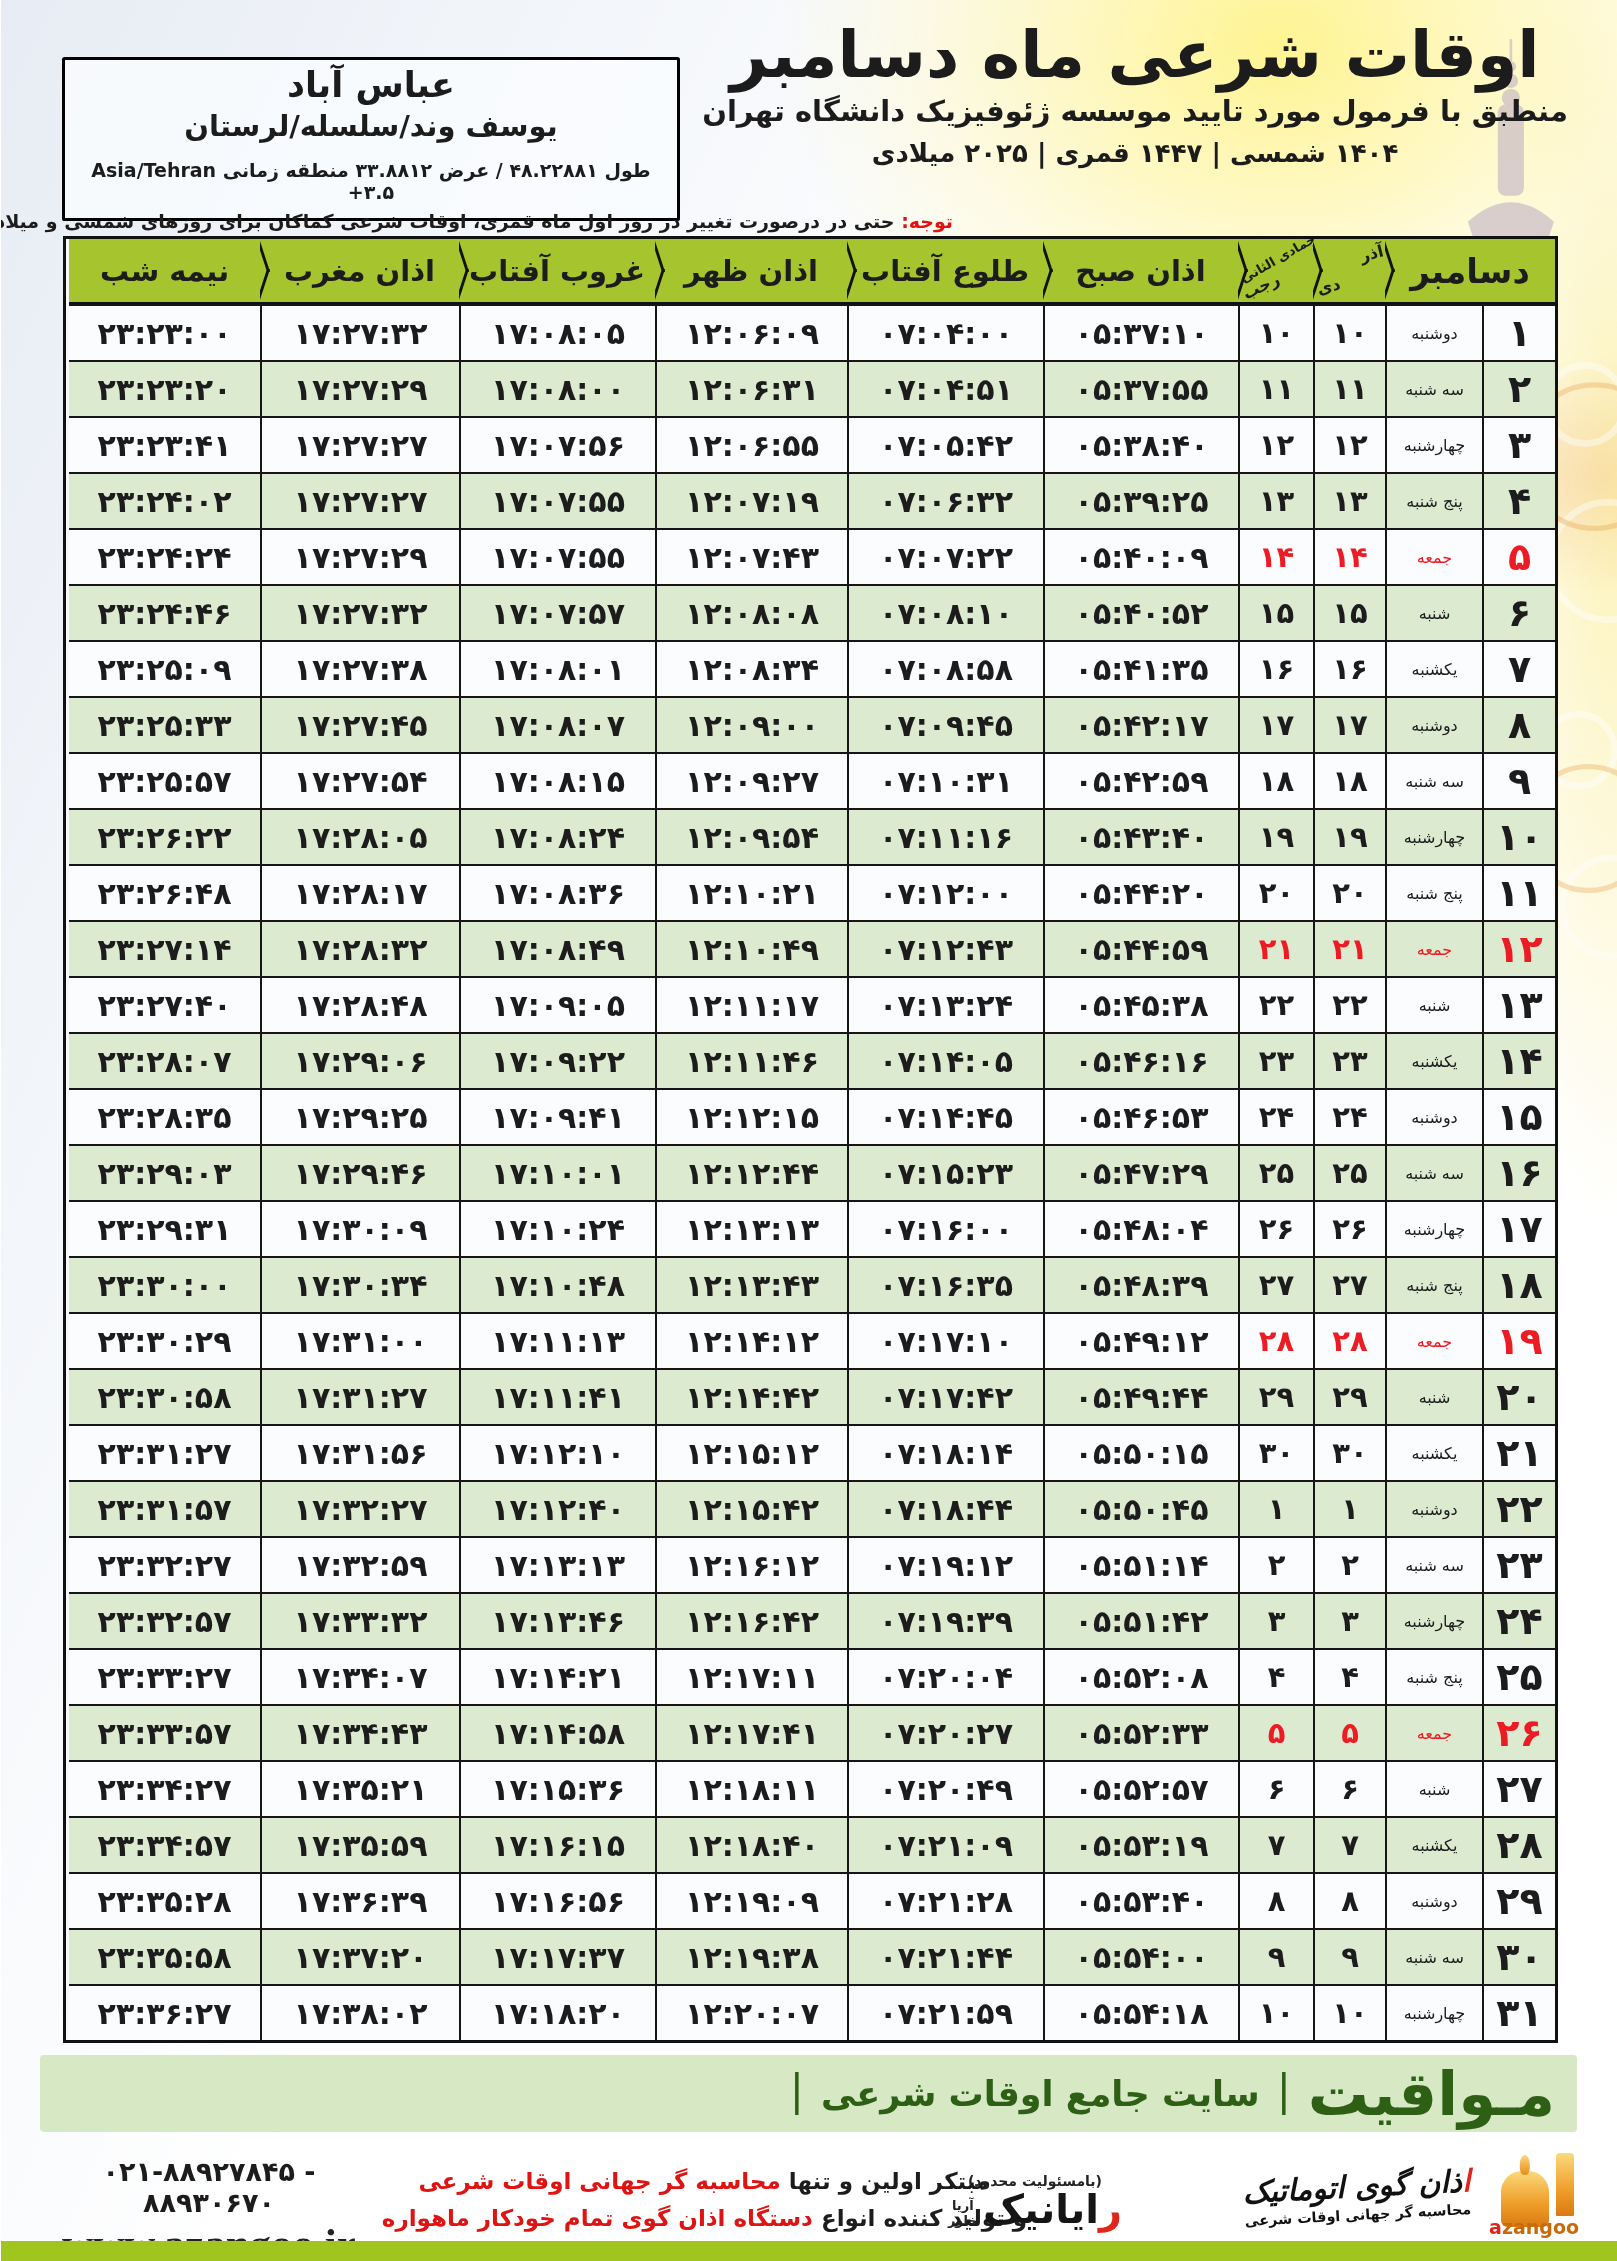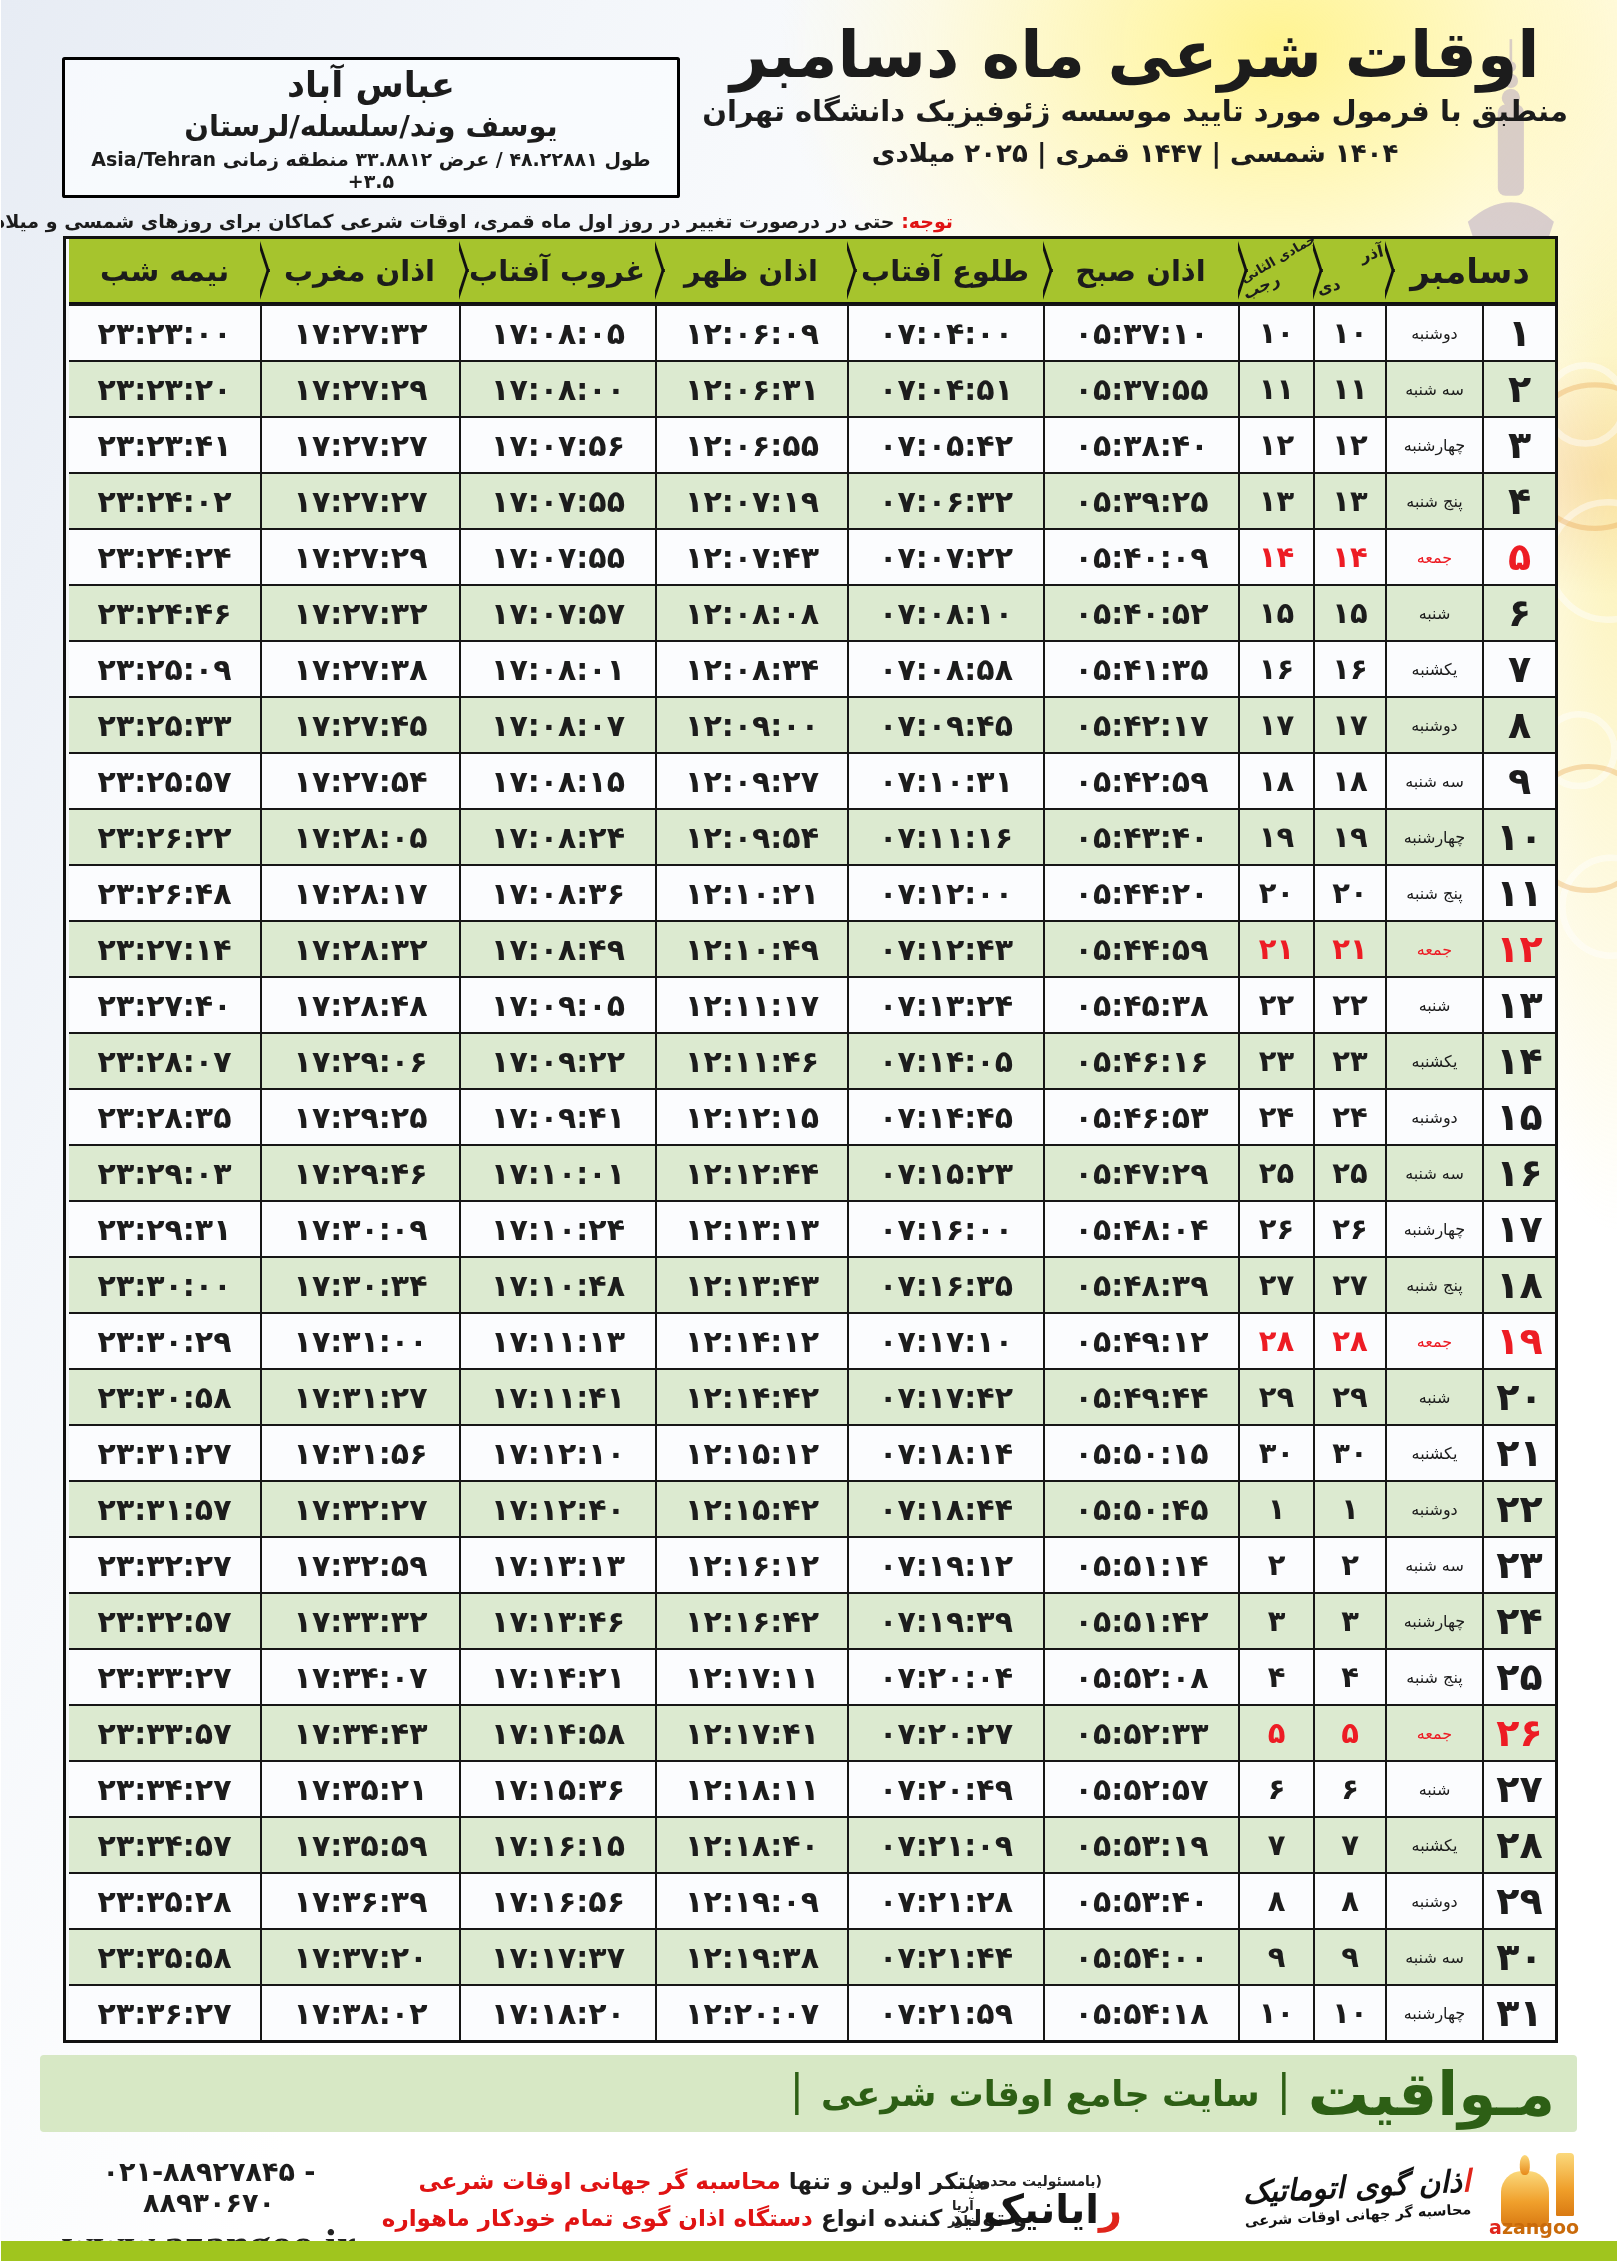--- a/index.html
+++ b/index.html
@@ -10,27 +10,27 @@
     background:
       radial-gradient(ellipse 639px 496px at 79% 2%, rgba(255,243,140,.95), rgba(255,248,205,.5) 55%, rgba(255,255,255,0) 78%),
       radial-gradient(ellipse 209px 979px at 100% 22%, rgba(250,233,130,.55), rgba(255,255,255,0) 75%),
       radial-gradient(ellipse 196px 170px at 99% 21%, rgba(228,112,60,.28), rgba(255,255,255,0) 70%),
       linear-gradient(115deg, #e7ecf4 0%, #f3f6fa 22%, #ffffff 48%, #ffffff 100%);
   }
   
   .side-art{position:absolute;right:0;top:0;width:196px;height:1109px;pointer-events:none;}
   
   .loc-box{
-    position:absolute;left:62px;top:57px;width:618px;height:141px;box-sizing:border-box;
+    position:absolute;left:62px;top:57px;width:618px;height:164px;box-sizing:border-box;
     border:3.3px solid #000;border-radius:2.6px;background:rgba(250,252,255,.78);
     text-align:center;padding-top:3.9px;
   }
   .loc-city{font-size:35px;font-weight:800;line-height:1.25;}
   .loc-region{font-size:29px;font-weight:600;line-height:1.3;}
-  .loc-coords{font-size:19px;font-weight:700;margin-top:3px;}
+  .loc-coords{font-size:19px;font-weight:700;margin-top:14px;}
   
   .title-wrap{position:absolute;right:33px;top:18px;width:900px;text-align:center;}
   .main-title{font-size:65px;font-weight:900;line-height:1.15;letter-spacing:-1.3px;}
   .sub-title{font-size:29px;font-weight:800;margin-top:1.3px;}
   .cal-line{font-size:26px;font-weight:600;margin-top:10.4px;}
   
   .notice{position:absolute;left:41px;top:210px;width:912px;font-size:19px;font-weight:600;text-align:start;white-space:nowrap;}
   .notice .red{color:#e01313;font-weight:800;}
   
   .sheet-grid{

